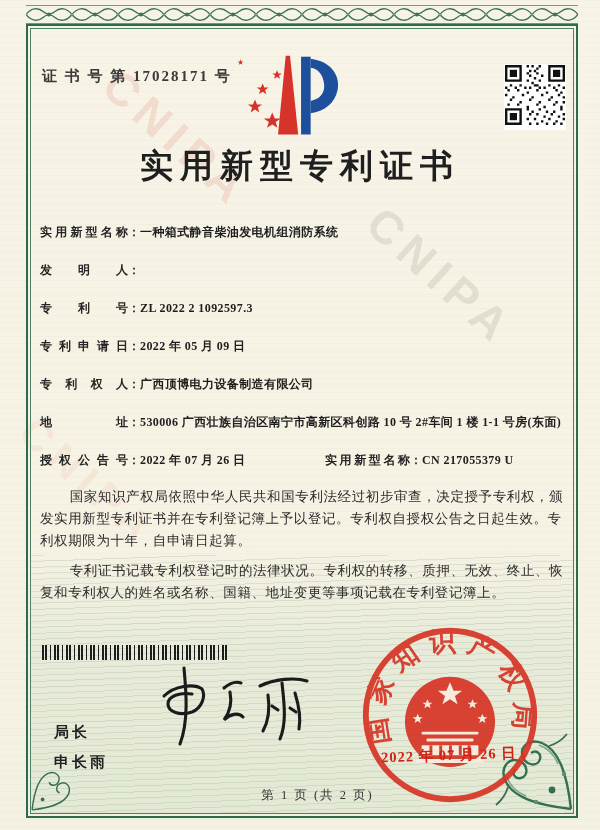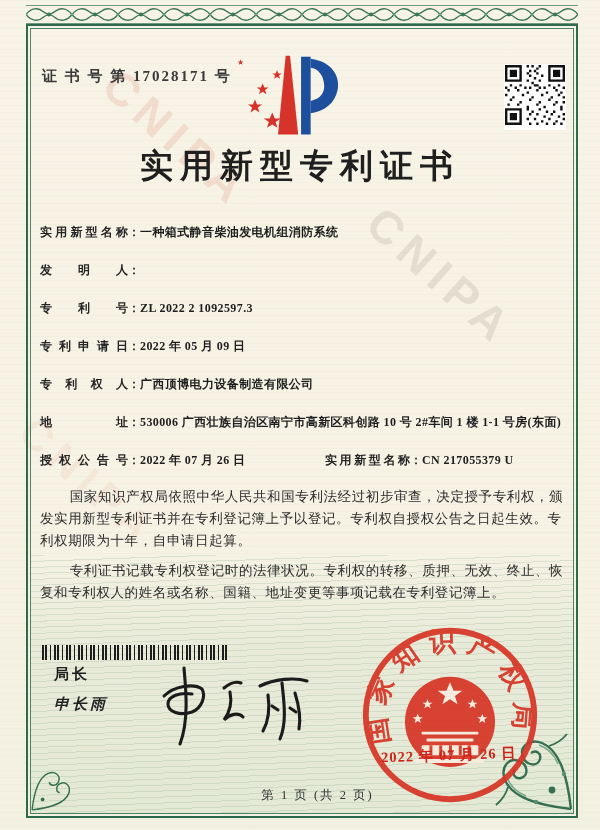--- a/index.html
+++ b/index.html
@@ -46,23 +46,23 @@
   .val{font-weight:700;color:#1e1e1e;flex:1 1 auto;letter-spacing:.4px;}
   .val.fixed{flex:0 0 185px;width:185px;}
   .lbl2{display:inline-block;width:85px;flex:0 0 85px;font-weight:700;color:#252525;
         text-align:justify;text-align-last:justify;}
   
   .legal{position:absolute;left:40px;right:36px;top:486px;z-index:10;font-size:13.5px;line-height:22px;color:#2c2c2c;letter-spacing:.6px;}
   .legal p{margin:0 0 8px 0;text-indent:2.2em;font-weight:500;}
   
   .barcode{position:absolute;left:42px;top:645px;width:188px;height:15px;z-index:10;background:
     repeating-linear-gradient(90deg,#1d1d1d 0 2px,rgba(0,0,0,0) 2px 3px,#1d1d1d 3px 5px,rgba(0,0,0,0) 5px 8px,#1d1d1d 8px 9px,rgba(0,0,0,0) 9px 12px);}
-  .director{position:absolute;left:54px;top:665px;z-index:10;font-family:"Liberation Sans","DejaVu Sans",sans-serif;
+  .director{position:absolute;left:54px;top:723px;z-index:10;font-family:"Liberation Sans","DejaVu Sans",sans-serif;
     font-size:15px;font-weight:700;letter-spacing:3px;color:#222;}
-  .director .name{margin-top:11px;font-style:italic;}
+  .director .name{margin-top:11px;}
   .sig{position:absolute;left:148px;top:662px;z-index:10;}
   .seal{position:absolute;left:357px;top:622px;z-index:30;opacity:.92;}
   .seal-date{position:absolute;left:381px;top:746px;z-index:31;font-size:14.5px;font-weight:700;
     color:#cf2318;letter-spacing:1px;transform:rotate(-2deg);white-space:nowrap;}
   .page-footer{position:absolute;left:0;right:0;top:787px;z-index:10;text-align:center;
     font-size:12.5px;letter-spacing:2px;color:#333;margin-left:35px;}
 </style>
 </head>
 <body>
 

